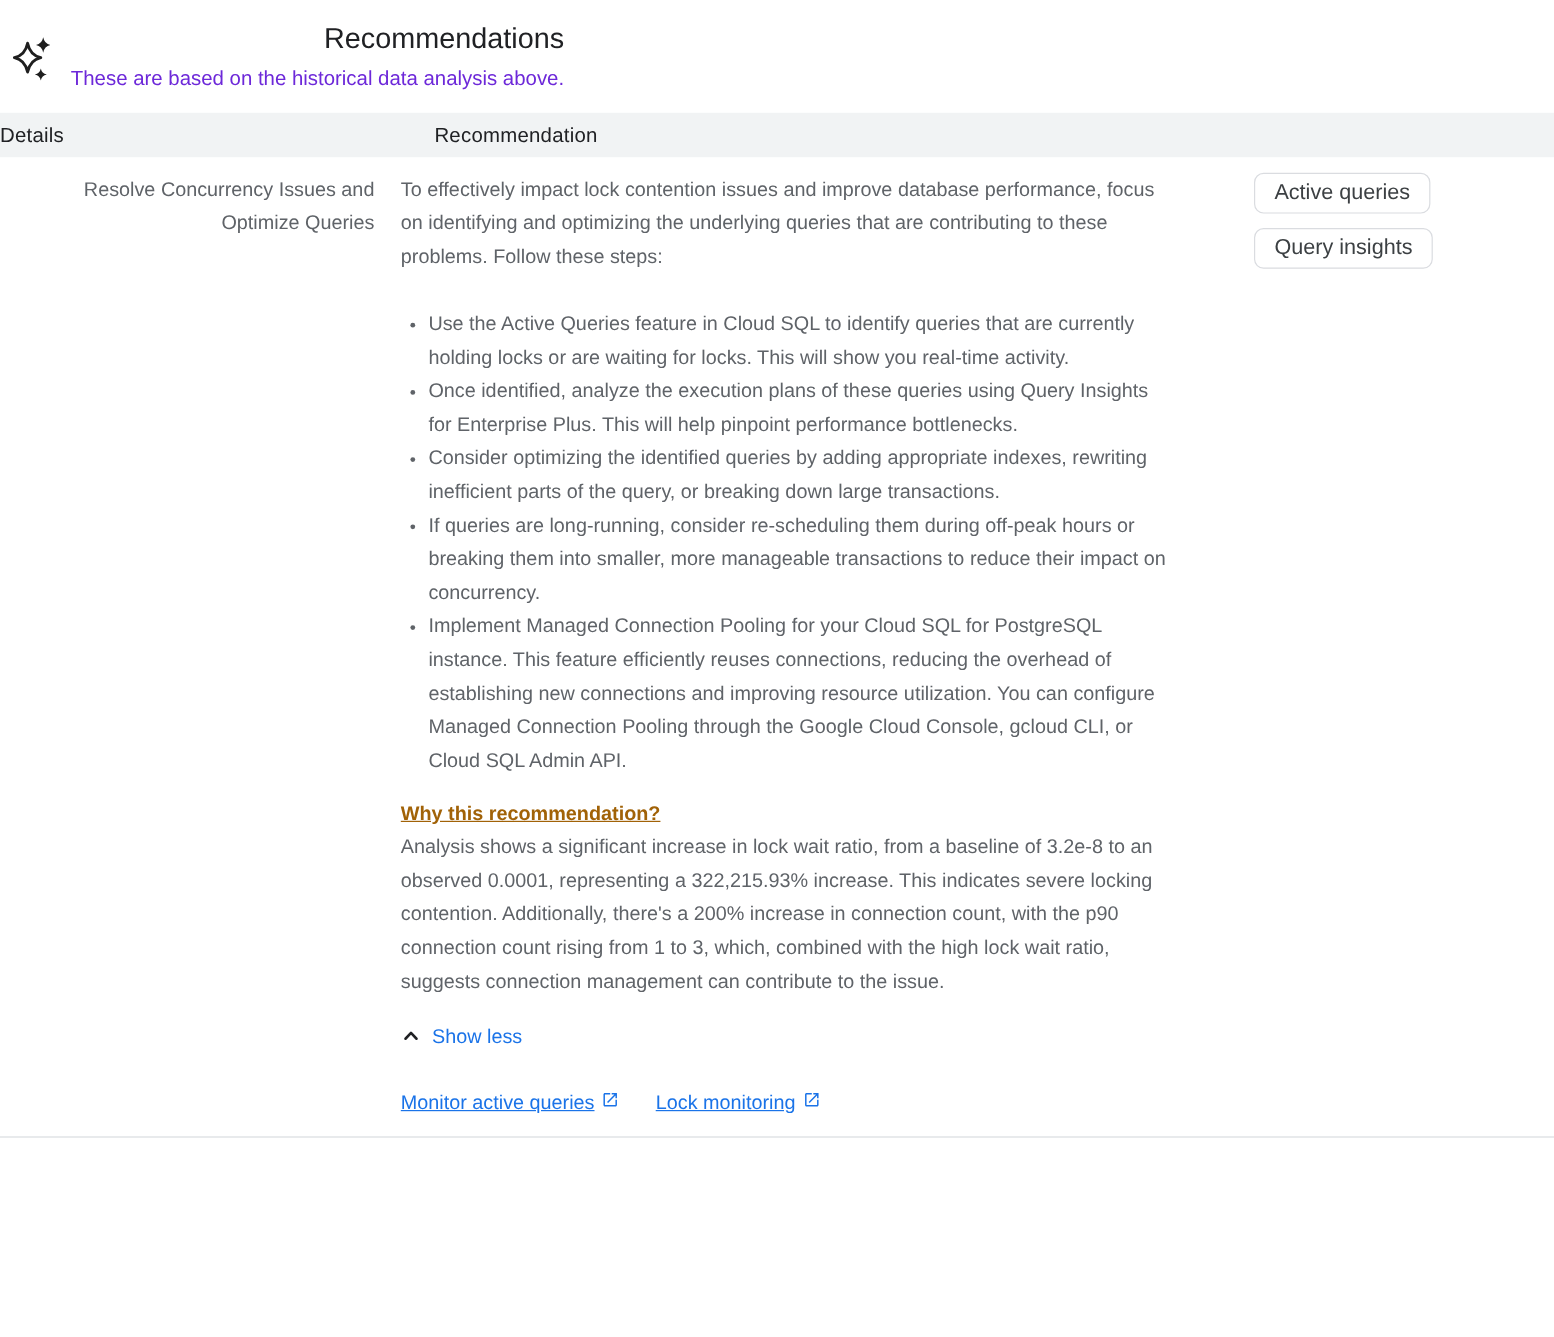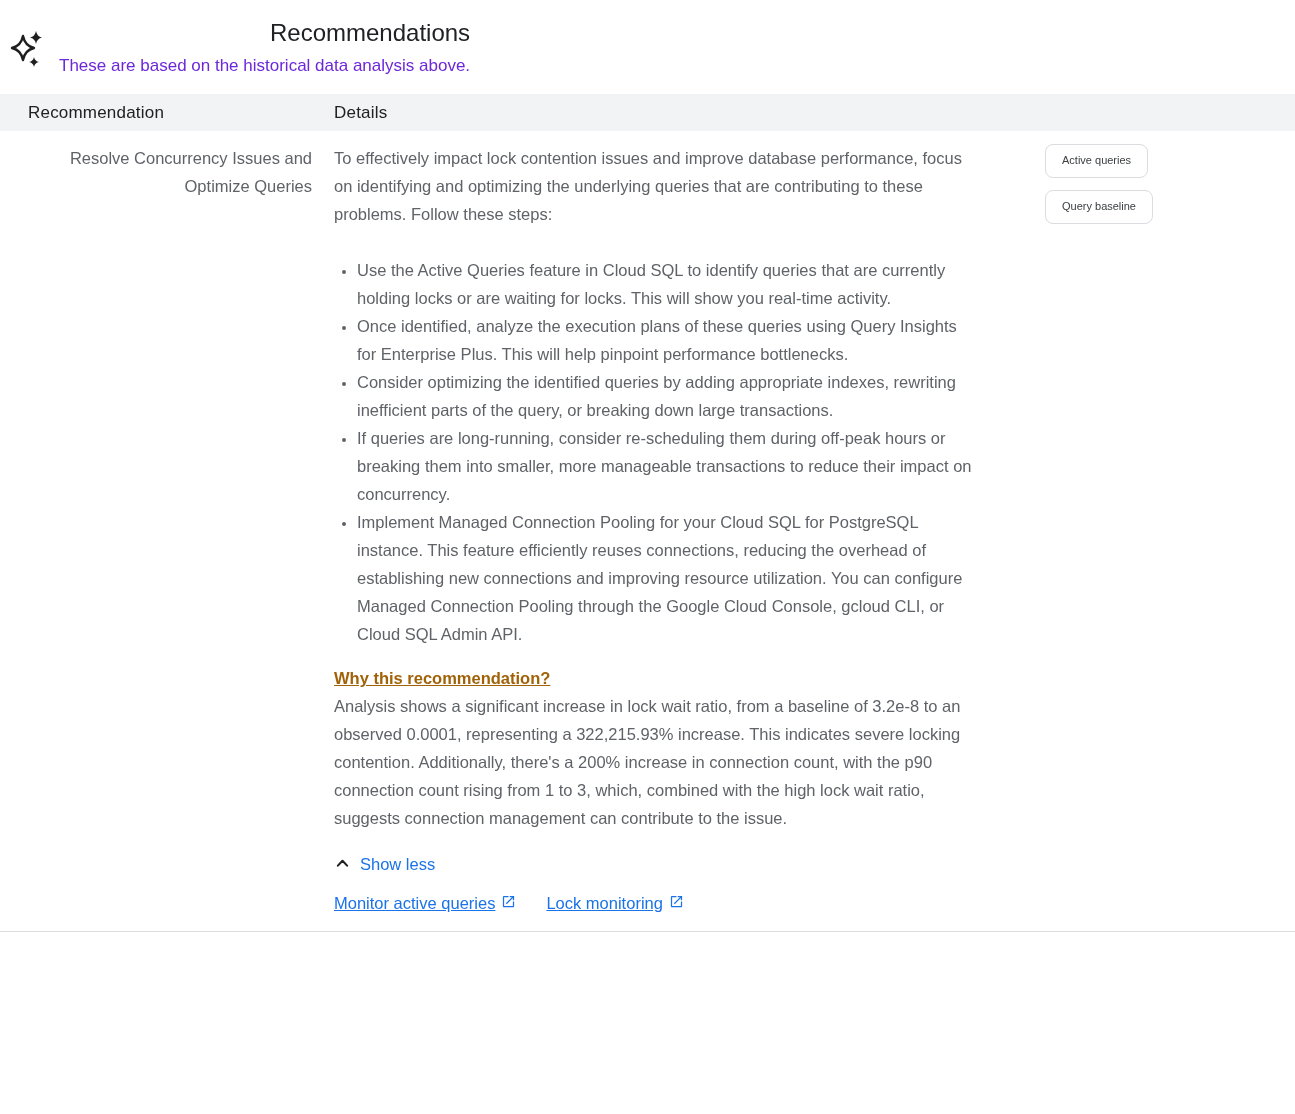--- a/index.html
+++ b/index.html
@@ -97,21 +97,21 @@
     padding: 0;
     cursor: pointer;
     font-family: "Liberation Sans", sans-serif;
     font-size: 16.5px;
     font-weight: 500;
     color: #1a73e8;
   }
   .show-less svg { display: block; }
 
   .links {
-    margin-top: 7px;
+    margin-top: 22px;
     display: flex;
     flex-wrap: wrap;
     column-gap: 30px;
     max-width: 645px;
   }
   .doc-link {
     color: #1a73e8;
     text-decoration: none;
     font-size: 16.5px;
     line-height: 28px;
@@ -130,21 +130,21 @@
     flex-direction: column;
     align-items: flex-start;
     gap: 12px;
   }
   .chip {
     border: 1px solid #dadce0;
     background: #ffffff;
     border-radius: 8px;
     padding: 6px 16px 7px 16px;
     font-family: "Liberation Sans", sans-serif;
-    font-size: 11px;
+    font-size: 18px;
     font-weight: 500;
     color: #3c4043;
     cursor: pointer;
     white-space: nowrap;
     line-height: 19px;
   }
 </style>
 </head>
 <body>
 
@@ -158,22 +158,22 @@
         <path d="M24 30 Q24.8 34.2 29 35 Q24.8 35.8 24 40 Q23.2 35.8 19 35 Q23.2 34.2 24 30 Z" fill="#1f1f1f"></path>
       </svg>
     </span>
     <div class="hdr-text">
       <h1 class="page-title">Recommendations</h1>
       <p class="page-subtitle">These are based on the historical data analysis above.</p>
     </div>
   </header>
 
   <div class="thead">
+    <div class="th th-det">Details</div>
     <div class="th th-rec">Recommendation</div>
-    <div class="th th-det">Details</div>
   </div>
 
   <div class="trow">
 
     <div class="cell-rec">Resolve Concurrency Issues and Optimize Queries</div>
 
     <div class="cell-det">
       <p class="intro">To effectively impact lock contention issues and improve database performance, focus on identifying and optimizing the underlying queries that are contributing to these problems. Follow these steps:</p>
 
       <ul class="bullets">
@@ -214,18 +214,18 @@
           </span>
         </a>
       </div>
     </div>
 
     <div class="cell-act">
       <button class="chip">
         <span>Active queries</span>
       </button>
       <button class="chip">
-        <span>Query baseline</span>
+        <span>Query insights</span>
       </button>
     </div>
 
   </div>
 </div>
 
 </body></html>

